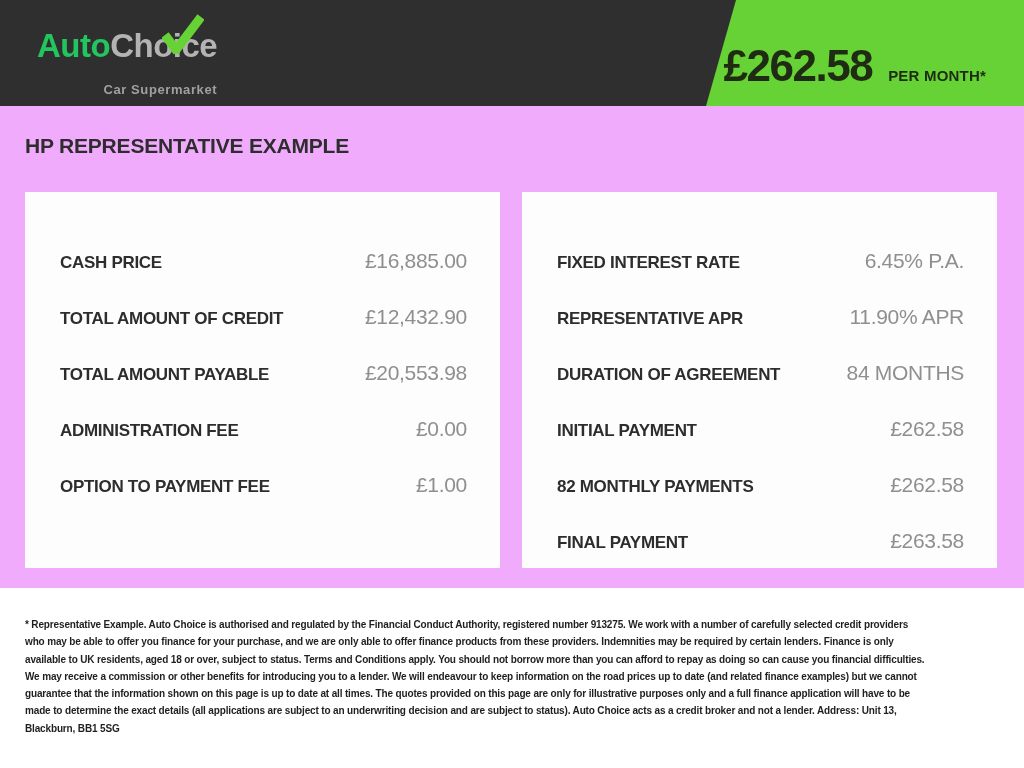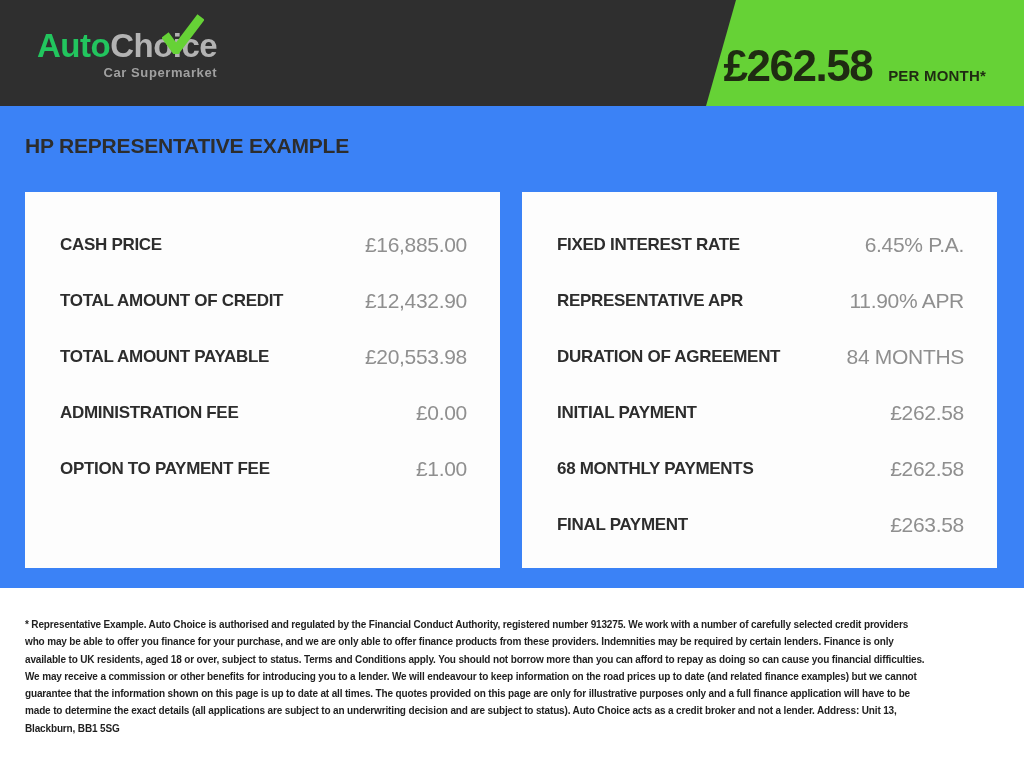--- a/index.html
+++ b/index.html
@@ -67,33 +67,33 @@
     white-space: nowrap;
   }
   .logo-auto { color: #22c55e; margin-left: 9px; }
   .logo-choice { color: #b3b3b3; }
   .logo-tagline {
     text-align: right;
     font-size: 13px;
     font-weight: 700;
     color: #a0a0a0;
     letter-spacing: 0.6px;
-    margin-top: 1px;
+    margin-top: 18px;
   }
   .logo-check {
     position: absolute;
     left: 134px;
     top: -14px;
     width: 42px;
     height: 40px;
   }
 
   
   .content-band {
-    background: #3b82f6;
+    background: #f0abfc;
     padding: 29px 0 20px 0;
   }
   .page-title {
     margin: 0 0 0 25px;
     font-size: 21px;
     font-weight: 700;
     color: #2d2d2d;
     letter-spacing: -0.2px;
     line-height: 21px;
   }
@@ -104,21 +104,21 @@
   }
   .card {
     flex: 1;
     height: 376px;
     background: #fdfdfd;
     padding: 25px 33px 0 35px;
   }
   .finance-row {
     height: 56px;
     display: flex;
-    align-items: center;
+    align-items: flex-end;
     justify-content: space-between;
   }
   .row-label {
     font-size: 17px;
     font-weight: 700;
     color: #2d2d2d;
     letter-spacing: -0.3px;
     white-space: nowrap;
   }
   .row-value {
@@ -204,21 +204,21 @@
       </div>
       <div class="finance-row">
         <span class="row-label">DURATION OF AGREEMENT</span>
         <span class="row-value">84 MONTHS</span>
       </div>
       <div class="finance-row">
         <span class="row-label">INITIAL PAYMENT</span>
         <span class="row-value">£262.58</span>
       </div>
       <div class="finance-row">
-        <span class="row-label">68 MONTHLY PAYMENTS</span>
+        <span class="row-label">82 MONTHLY PAYMENTS</span>
         <span class="row-value">£262.58</span>
       </div>
       <div class="finance-row">
         <span class="row-label">FINAL PAYMENT</span>
         <span class="row-value">£263.58</span>
       </div>
     </div>
 
   </div>
 </div>

